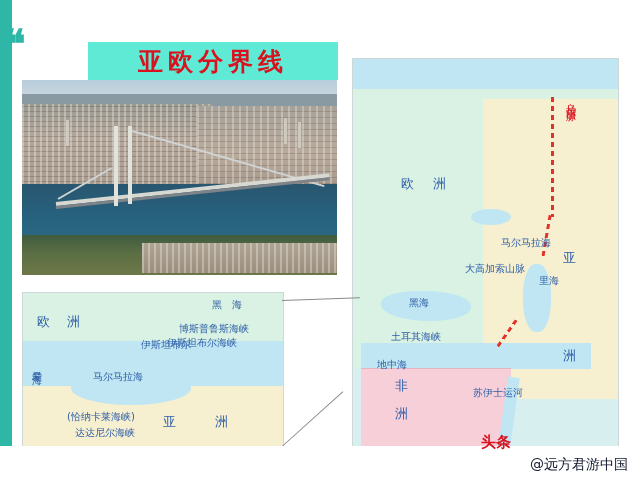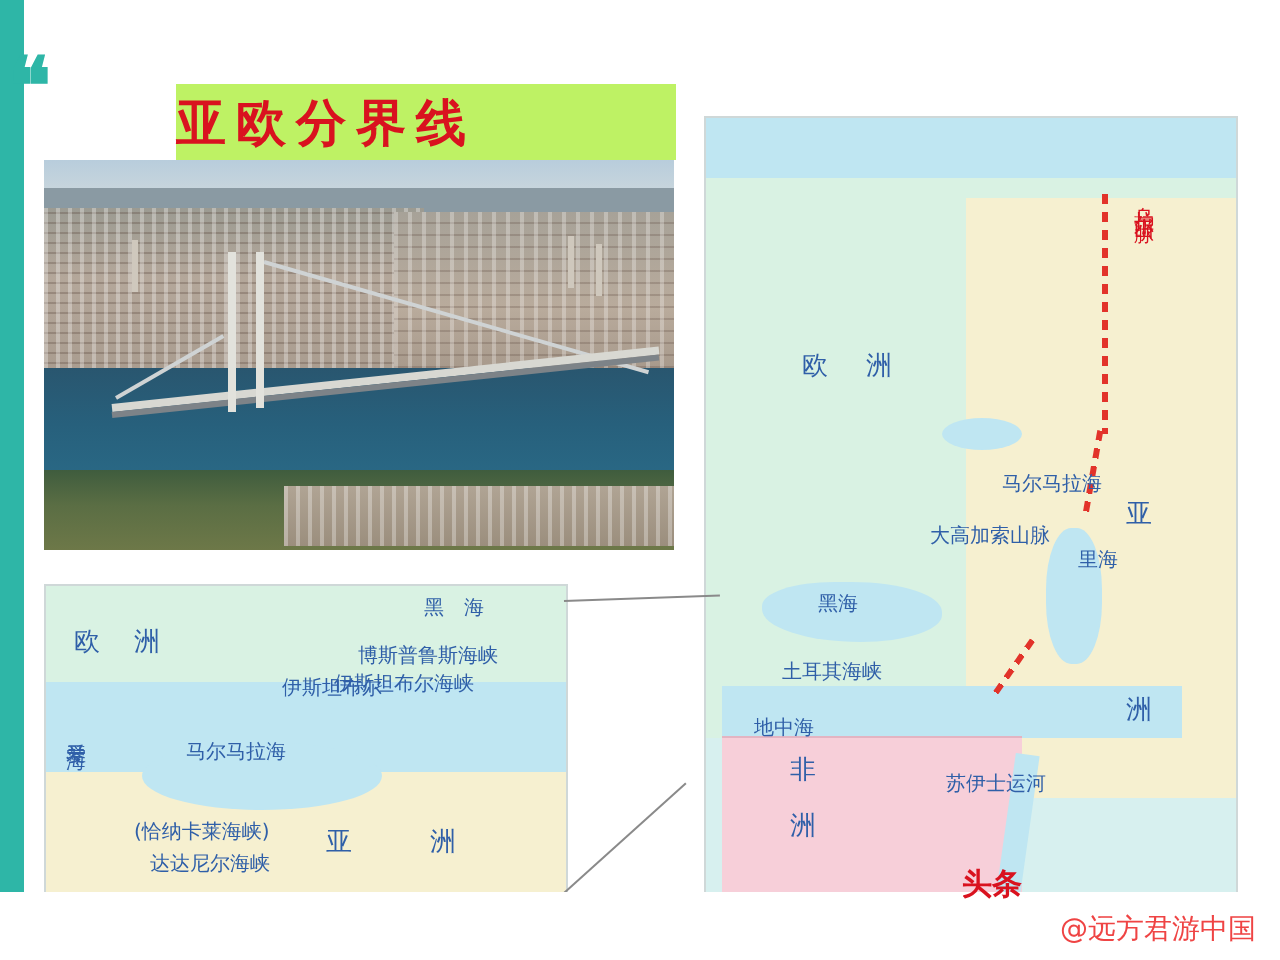--- a/index.html
+++ b/index.html
@@ -37,23 +37,24 @@
     font-family: "DejaVu Serif", serif;
   }
 
   
   .title-box {
     position: absolute;
     left: 88px;
     top: 42px;
     width: 250px;
     height: 38px;
-    background: #bef264;
+    background: #5eead4;
     display: flex;
     align-items: center;
+    justify-content: center;
   }
   .title-text {
     color: #d9121f;
     font-size: 25px;
     font-weight: bold;
     letter-spacing: 5px;
     font-family: "DejaVu Sans", sans-serif;
   }
 
   
@@ -277,21 +278,21 @@
     align-items: center;
     gap: 19px;
   }
   .toutiao .logo {
     color: #d9121f;
     font-size: 15px;
     font-weight: bold;
     font-family: "DejaVu Sans", sans-serif;
   }
   .toutiao .handle {
-    color: #ef4444;
+    color: #0f172a;
     font-size: 14px;
     font-family: "DejaVu Sans", sans-serif;
     margin-top: 45px;
   }
 </style>
 </head>
 <body>
 
 <div class="slide">
 

